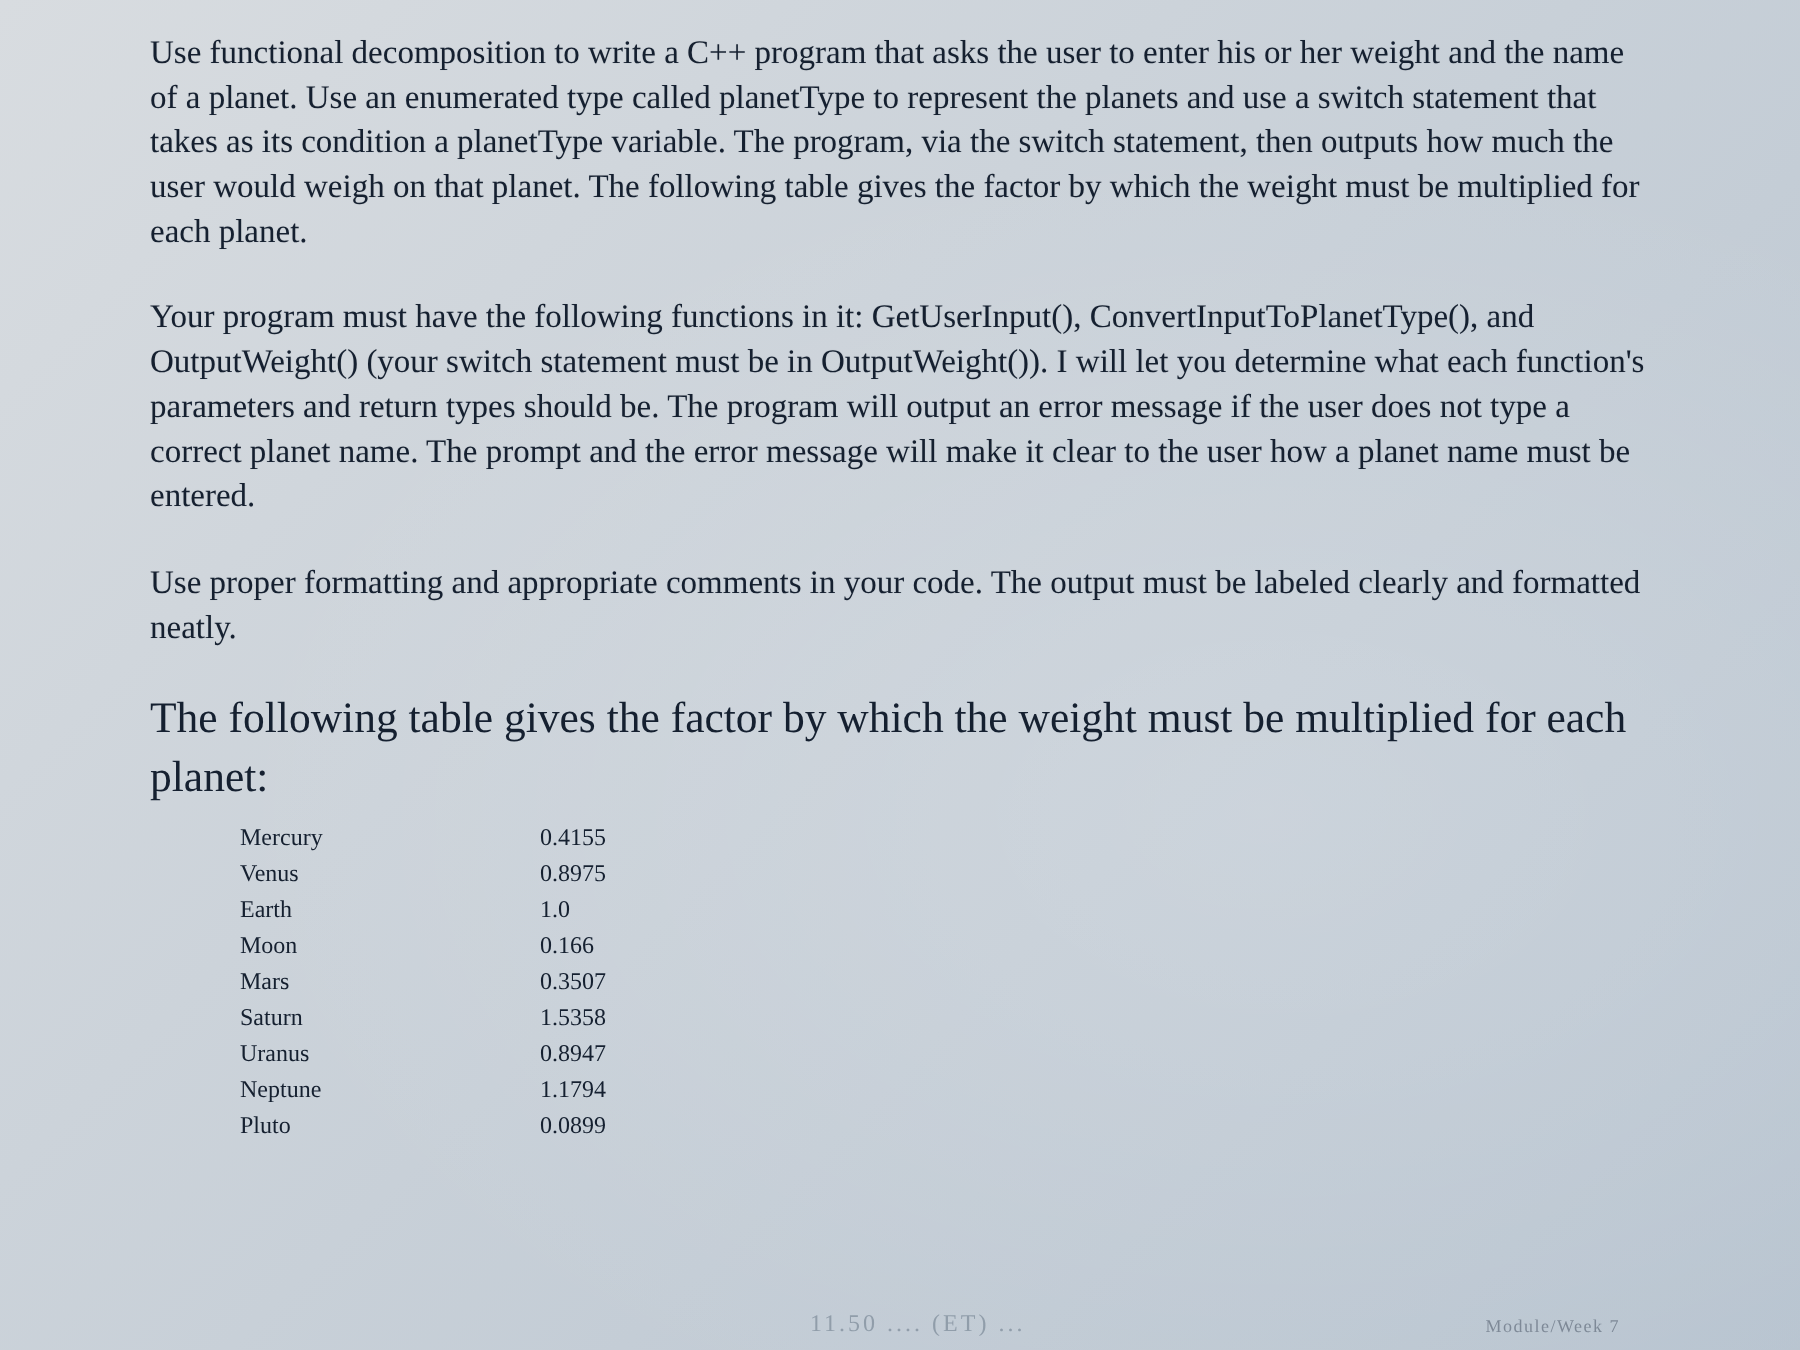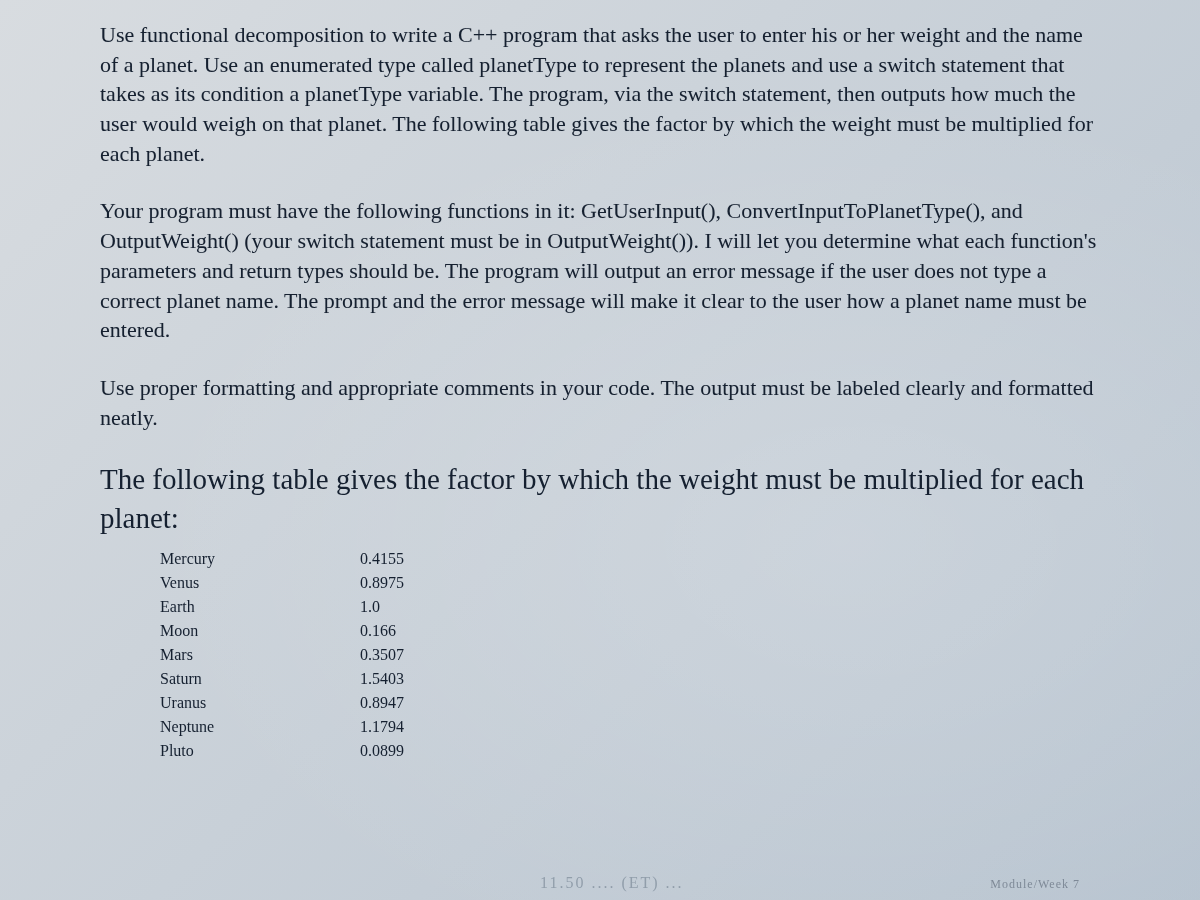--- a/index.html
+++ b/index.html
@@ -105,21 +105,21 @@
     <div class="planet-row">
       <div class="planet-name">Moon</div>
       <div class="planet-factor">0.166</div>
     </div>
     <div class="planet-row">
       <div class="planet-name">Mars</div>
       <div class="planet-factor">0.3507</div>
     </div>
     <div class="planet-row">
       <div class="planet-name">Saturn</div>
-      <div class="planet-factor">1.5403</div>
+      <div class="planet-factor">1.5358</div>
     </div>
     <div class="planet-row">
       <div class="planet-name">Uranus</div>
       <div class="planet-factor">0.8947</div>
     </div>
     <div class="planet-row">
       <div class="planet-name">Neptune</div>
       <div class="planet-factor">1.1794</div>
     </div>
     <div class="planet-row">

